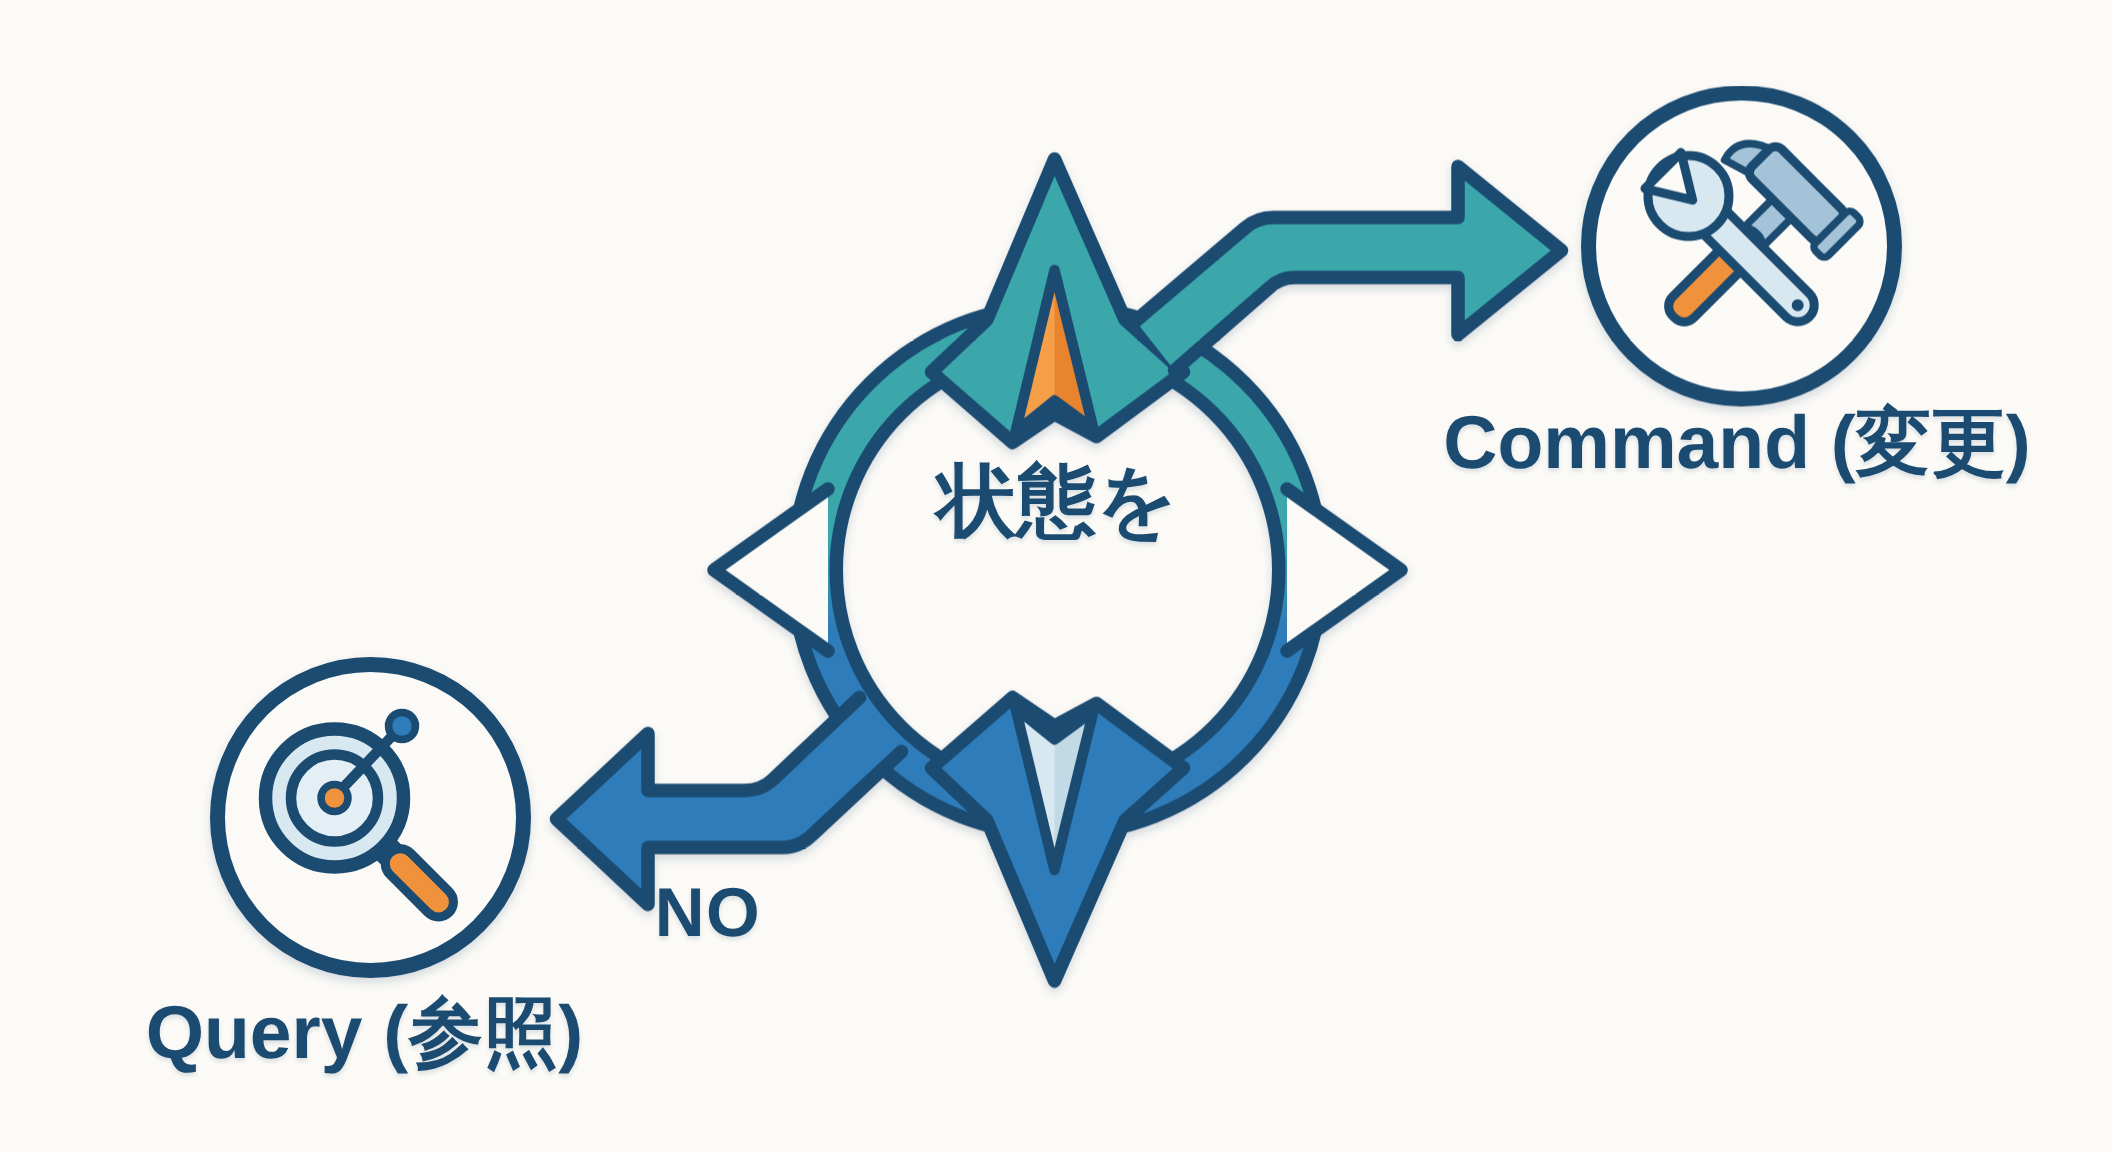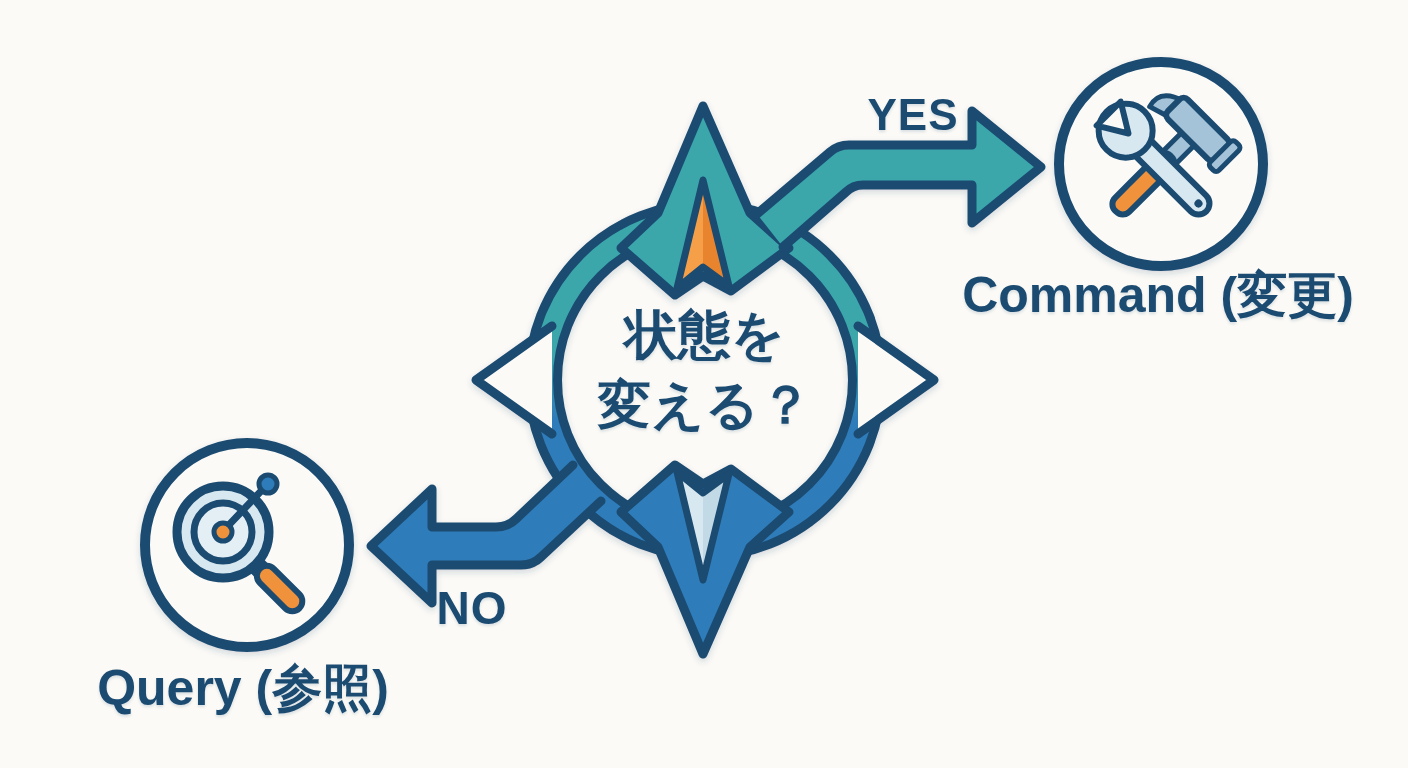--- a/index.html
+++ b/index.html
@@ -121,24 +121,22 @@
           <circle cx="268" cy="484" r="9" style="fill:var(--blue,#2f7cb9);stroke:var(--navy,#1c4b72)" stroke-width="5"></circle>
           <circle cx="223" cy="532" r="9" style="fill:var(--orange,#f0913b);stroke:var(--navy,#1c4b72)" stroke-width="5"></circle>
         </g>
       </g>
 
     </g>
   </svg>
 
   <div class="label label-center">
     <span>状態を</span>
-    <span>変える？</span>
   </div>
 
-  <div class="label label-yes">YES</div>
 
   <div class="label label-no">NO</div>
 
   <div class="label label-query">Query (参照)</div>
 
   <div class="label label-command">Command (変更)</div>
 
 </div>
 
 </body></html>

